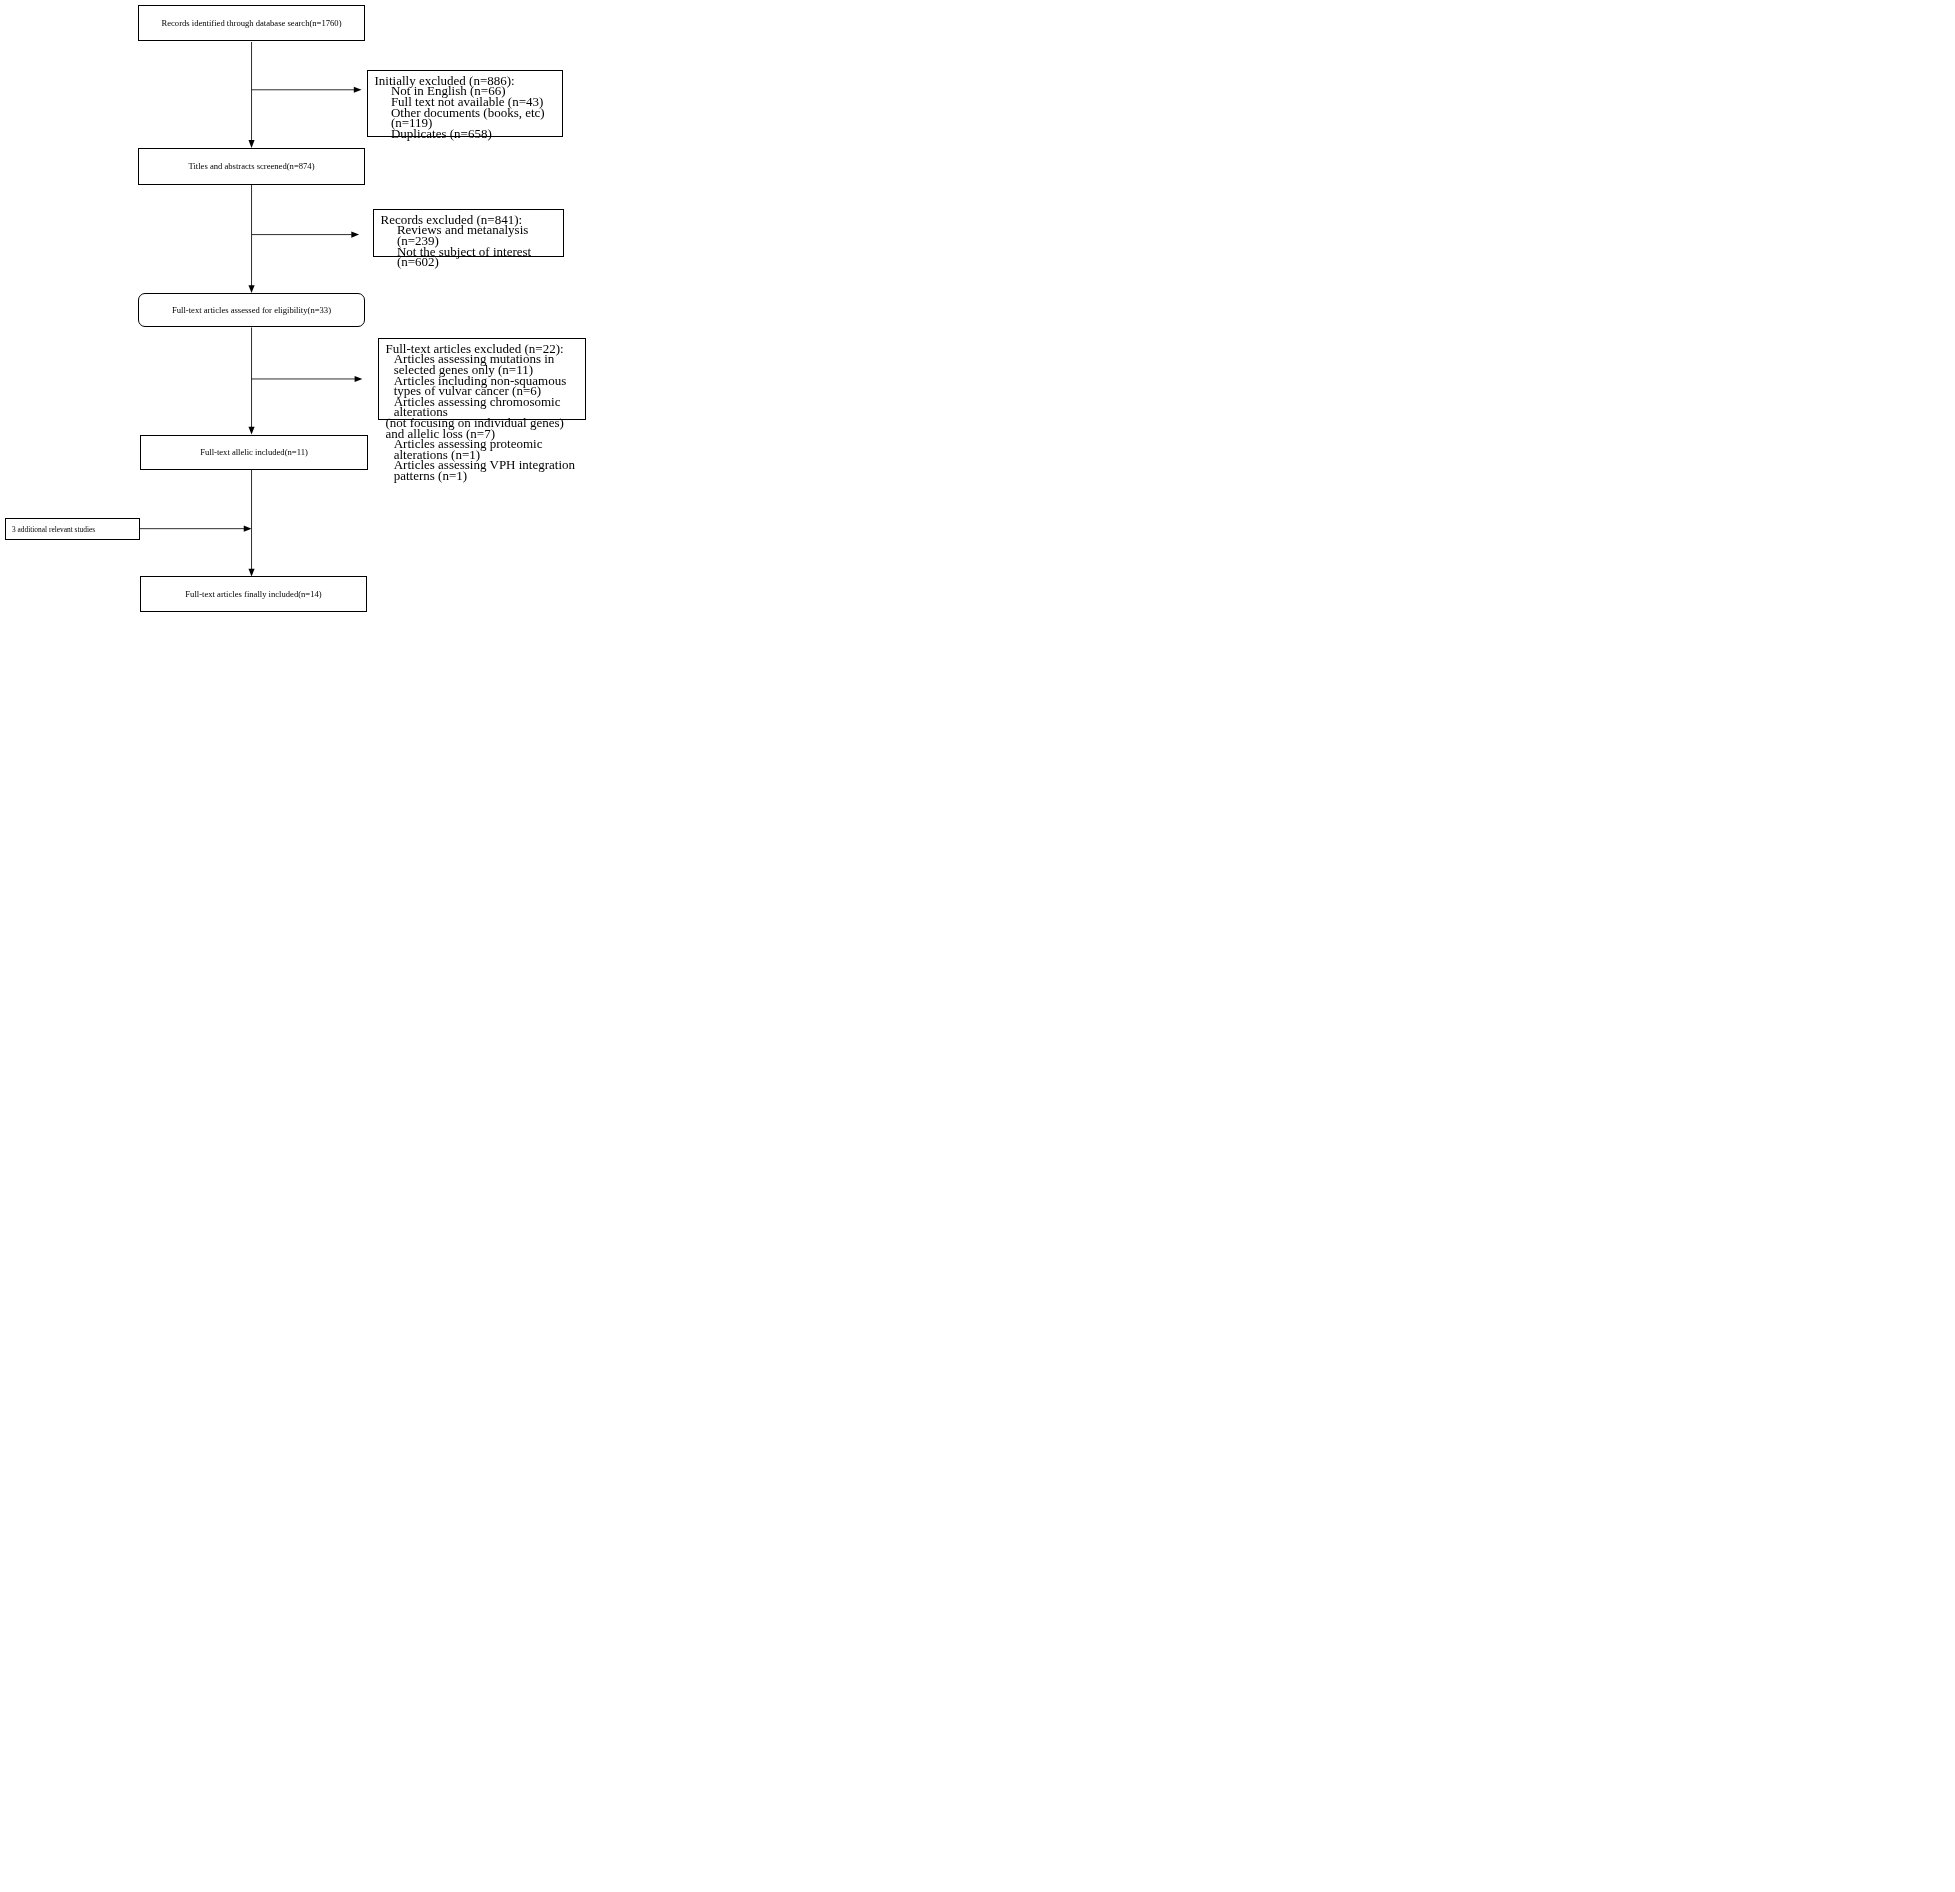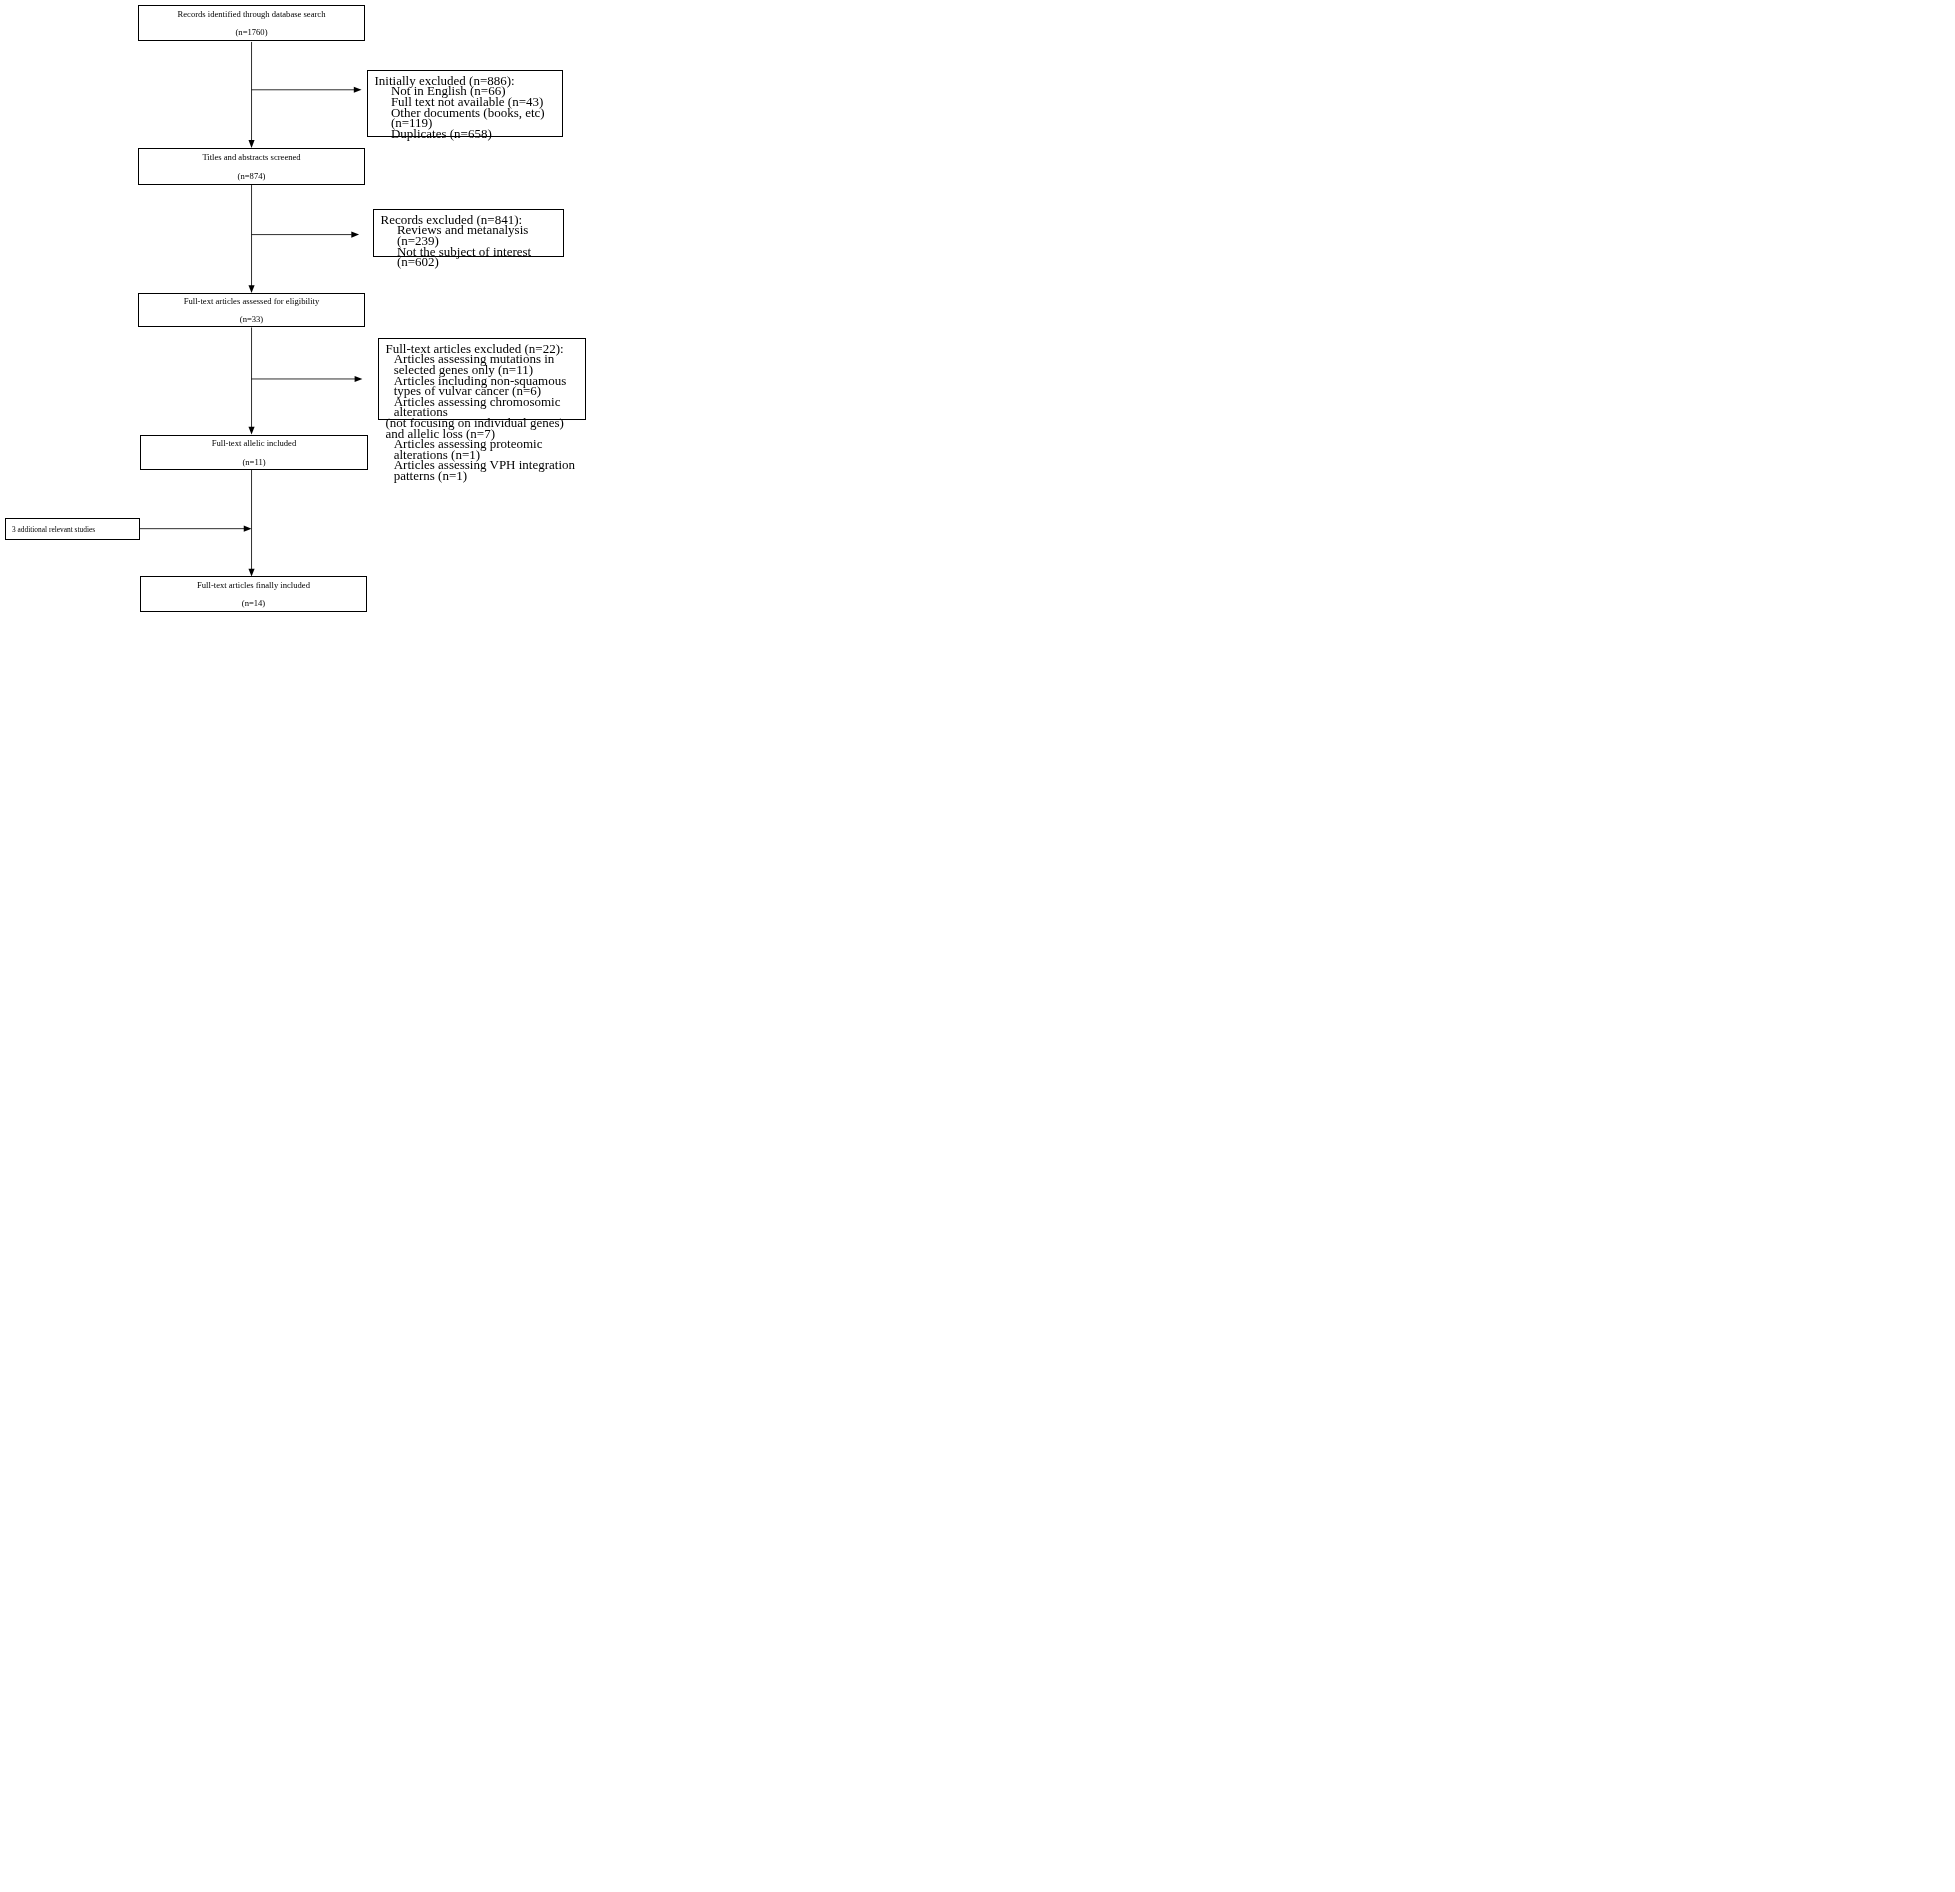--- a/index.html
+++ b/index.html
@@ -23,21 +23,20 @@
     width: 100%;
     height: 100%;
     pointer-events: none;
   }
   .flow-box {
     position: absolute;
     box-sizing: border-box;
     border: 1.2px solid #000000;
     background: #ffffff;
     display: flex;
-    flex-direction: column;
     align-items: center;
     justify-content: center;
     text-align: center;
     font-size: 8.6px;
     line-height: 18.4px;
   }
   .side-box {
     position: absolute;
     box-sizing: border-box;
     border: 0.8px solid #000000;
@@ -55,21 +54,21 @@
     border: 0.8px solid #000000;
     background: #ffffff;
     display: flex;
     align-items: center;
     font-size: 7.4px;
     padding-left: 6.5px;
   }
   
   #box-records     { left: 138px; top: 5.3px;   width: 227px; height: 36px; }
   #box-screened    { left: 138px; top: 148px;  width: 227px; height: 37px; }
-  #box-assessed    { left: 138px; top: 293px;  width: 227px; height: 34px; }
+  #box-assessed    { left: 138px; top: 293px;  width: 227px; height: 34px; border-radius: 7px; }
   #box-included    { left: 140px; top: 435px; width: 228px; height: 35px; }
   #box-final       { left: 140px; top: 576px; width: 227px; height: 36px; }
   #side-initial    { left: 367px; top: 70px;  width: 196px; height: 67px; }
   #side-records    { left: 373px; top: 209px;  width: 191px; height: 48px; }
   #side-fulltext   { left: 378px; top: 338px;  width: 208px; height: 82px; }
   #box-additional  { left: 4.5px;  top: 518px; width: 135px; height: 22px; }
 </style>
 </head>
 <body>
 

